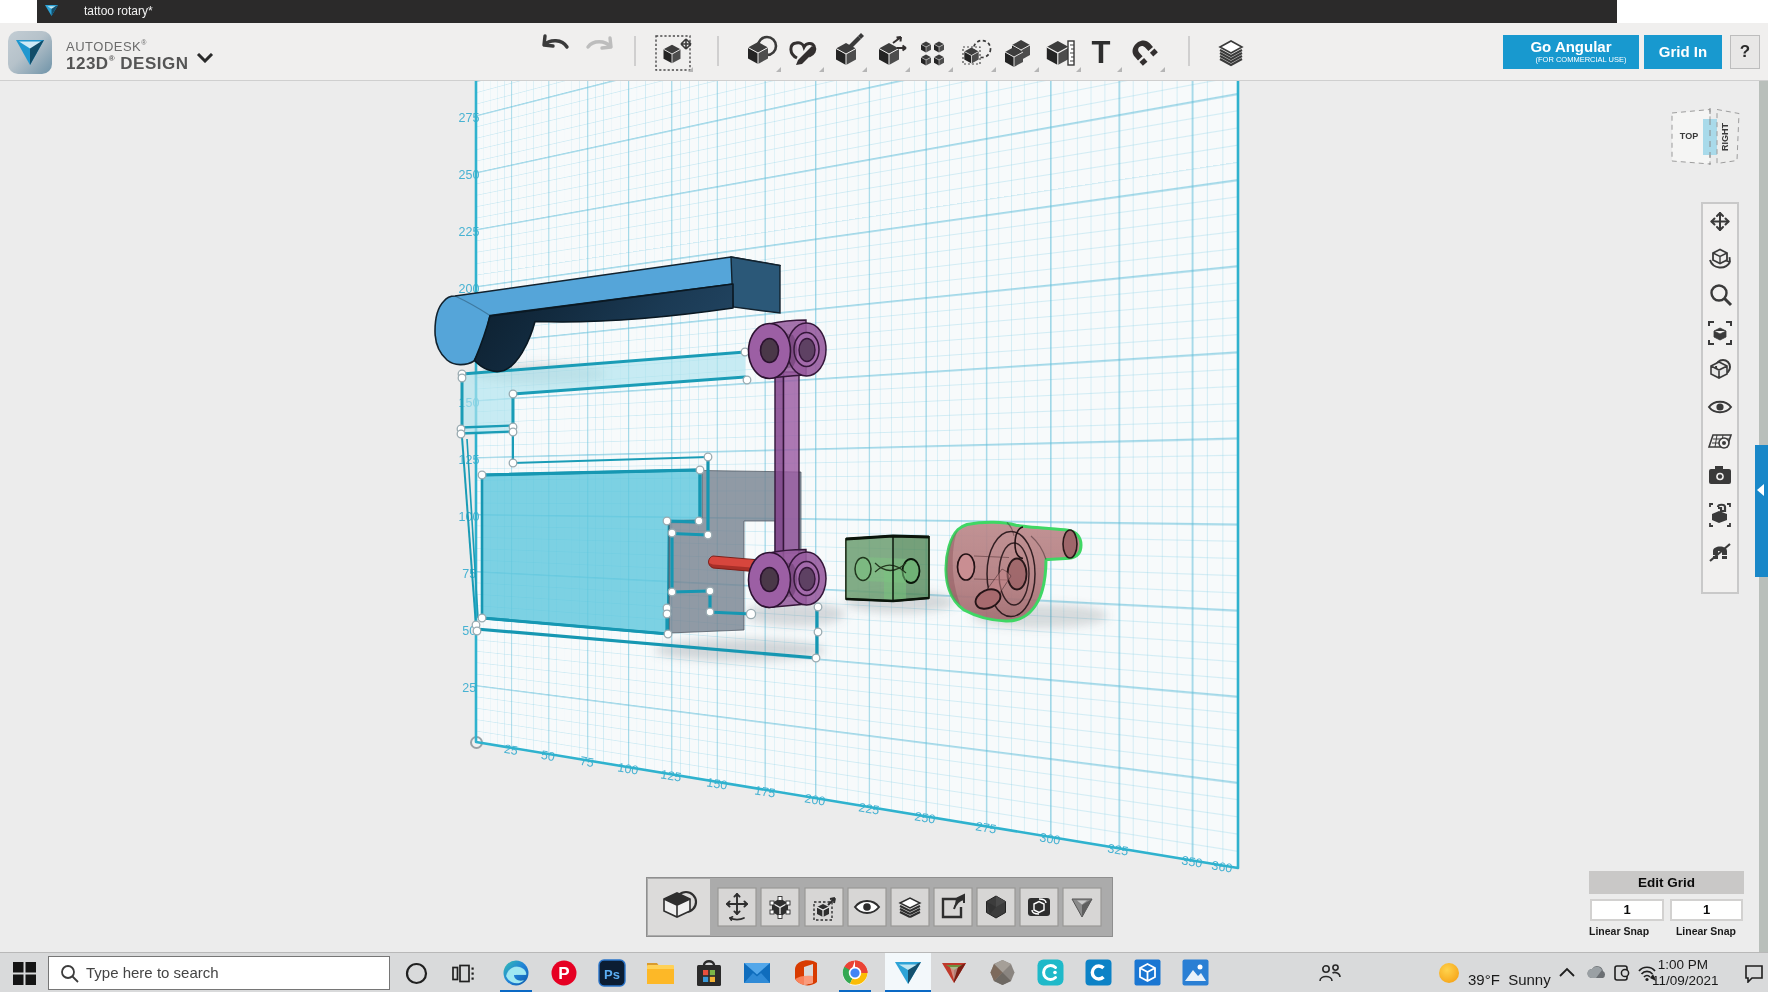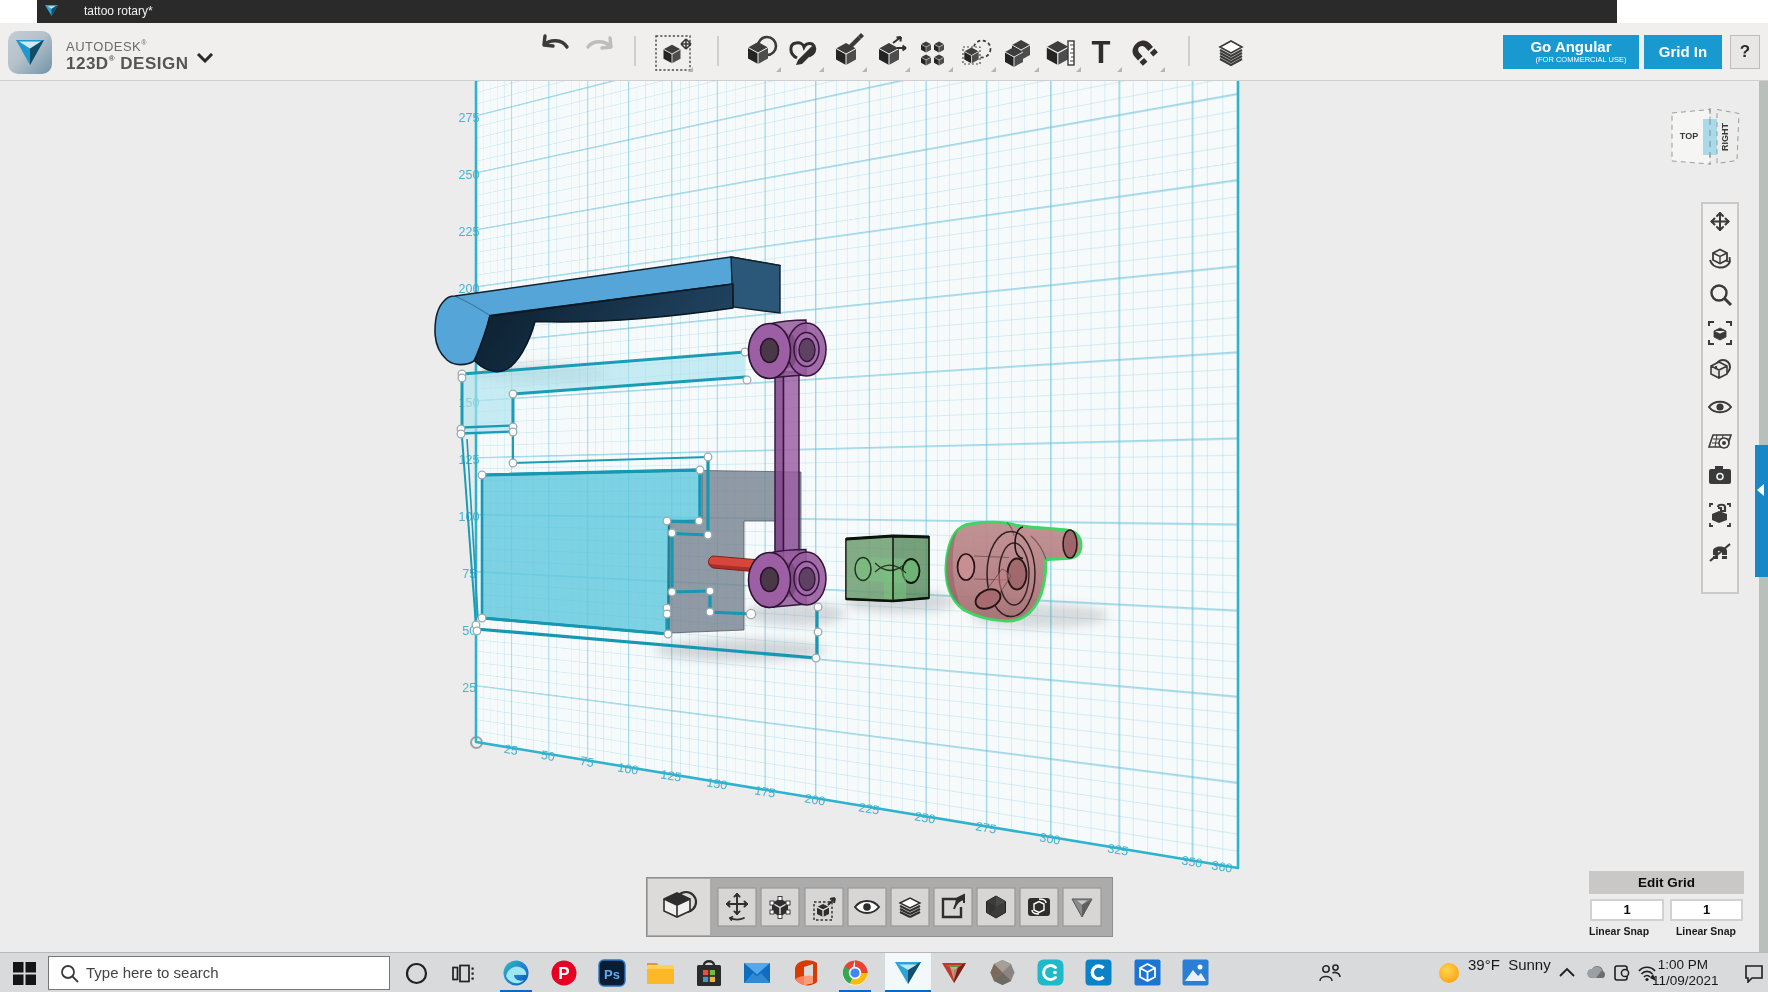--- a/index.html
+++ b/index.html
@@ -658,21 +658,21 @@
 
  <svg style="position:absolute;left:1438px;top:9px;" width="22" height="22" viewBox="0 0 22 22">
       <defs>
         <radialGradient id="sun" cx="0.4" cy="0.35" r="0.8">
           <stop offset="0" stop-color="#ffd34d"></stop>
           <stop offset="1" stop-color="#f59f12"></stop>
         </radialGradient>
       </defs>
       <circle cx="11" cy="11" r="10" fill="url(#sun)"></circle>
     </svg>
- <div style="position:absolute;left:1468px;top:3px;font-size:15px;color:#191919;">39°F&nbsp;&nbsp;Sunny</div>
+ <div style="position:absolute;left:1468px;top:18px;font-size:15px;color:#191919;">39°F&nbsp;&nbsp;Sunny</div>
  <svg style="position:absolute;left:1558px;top:13px;" width="18" height="14" viewBox="0 0 18 14">
       <path d="M2,10 L9,3 L16,10" fill="none" stroke="#1f1f1f" stroke-width="1.8"></path>
     </svg>
  <svg style="position:absolute;left:1586px;top:12px;" width="22" height="16" viewBox="0 0 22 16">
       <path d="M6,13 A4.5,4.5 0 0 1 6,4 A6,6 0 0 1 17,6 A4,4 0 0 1 17,13 Z" fill="#6b6f73"></path>
       <path d="M6,13 A4.5,4.5 0 0 1 6,4 A6,6 0 0 1 16,5 L10,13 Z" fill="#9aa0a4"></path>
     </svg>
  <svg style="position:absolute;left:1612px;top:11px;" width="18" height="18" viewBox="0 0 18 18">
       <rect x="3" y="2" width="12" height="14" rx="2" fill="none" stroke="#1f1f1f" stroke-width="1.6"></rect>
       <circle cx="13" cy="9" r="3.6" fill="#d9dadb" stroke="#1f1f1f" stroke-width="1.5"></circle>

